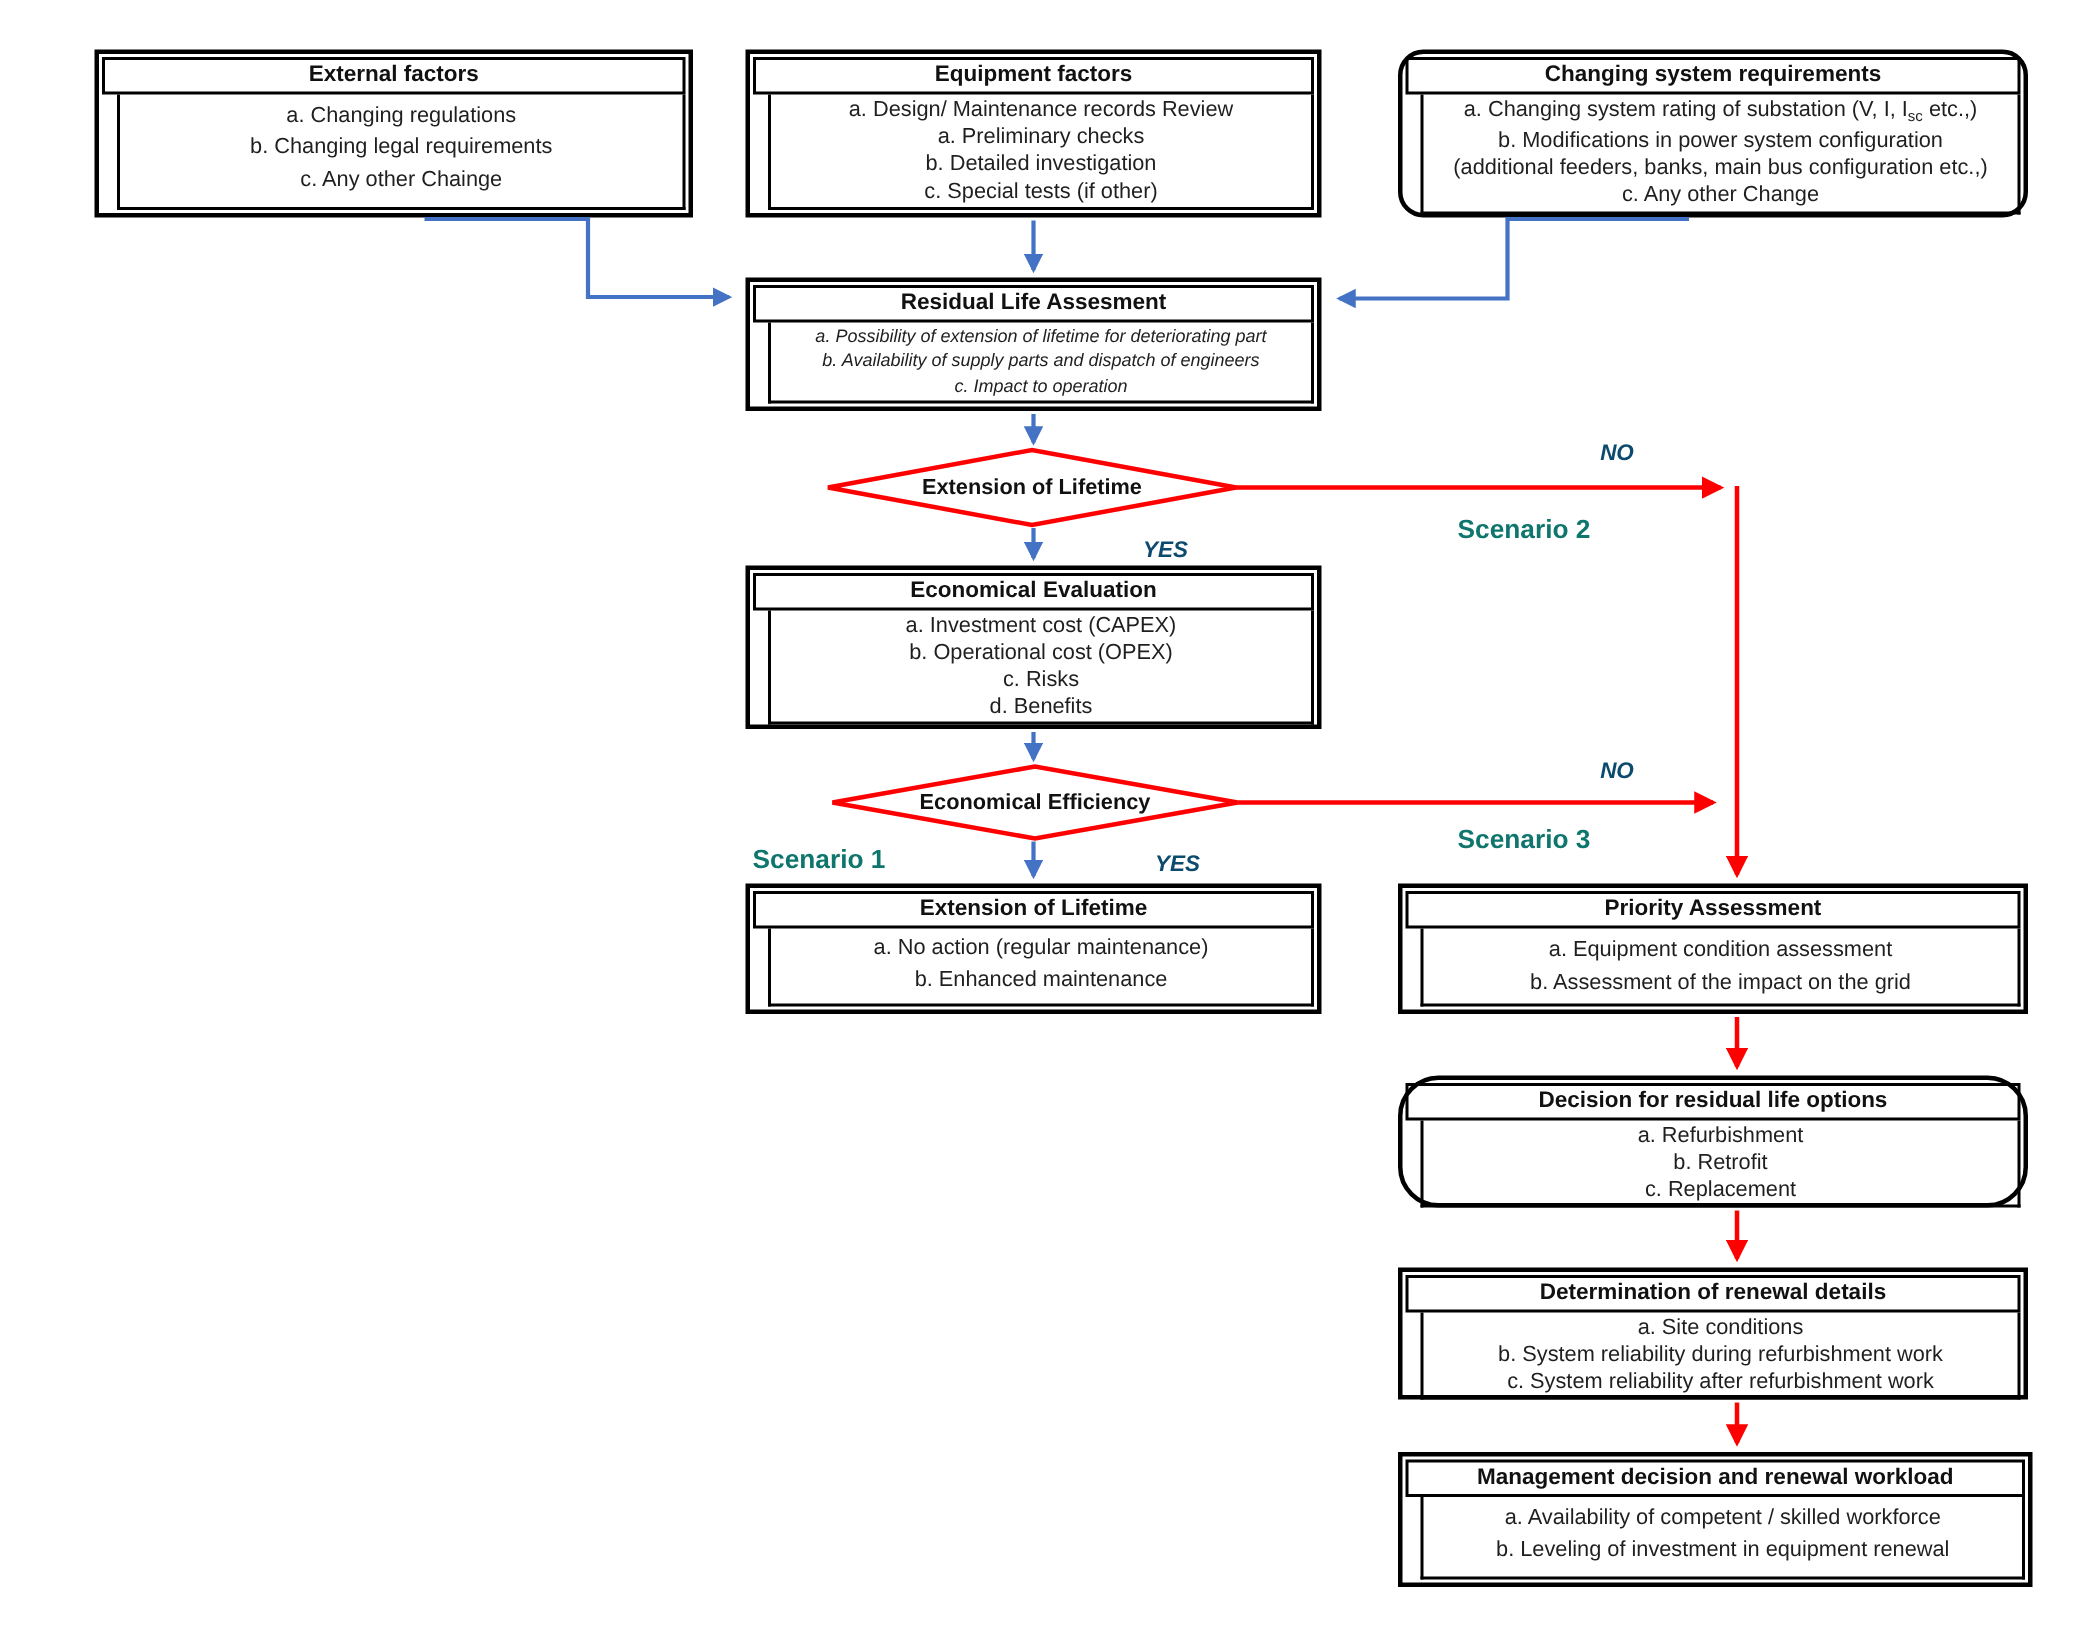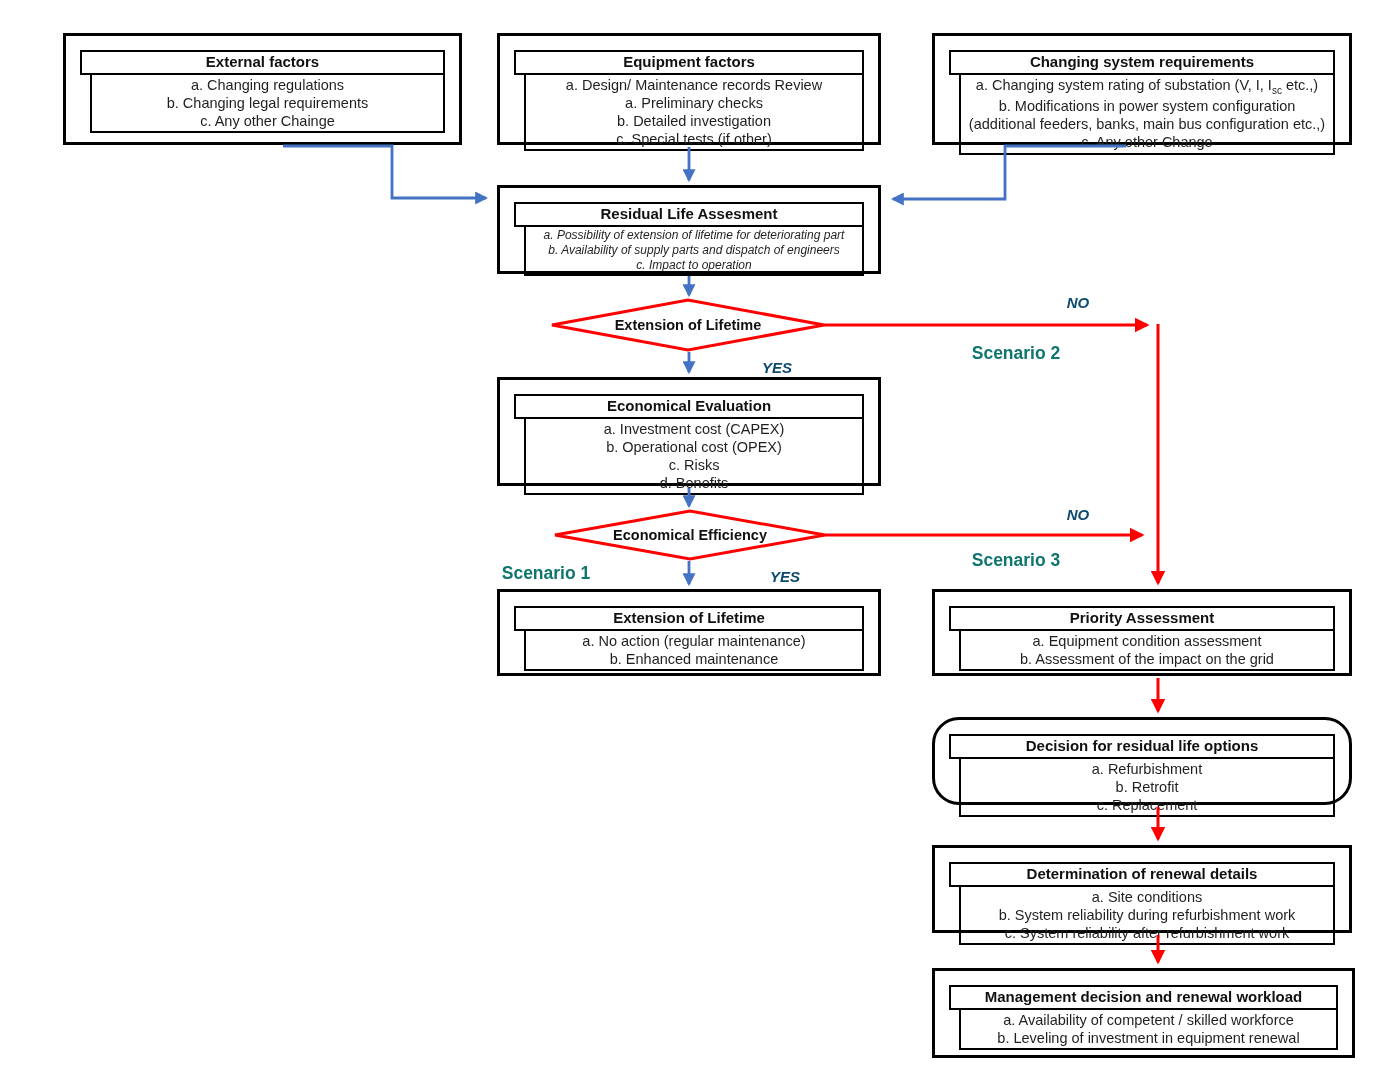--- a/index.html
+++ b/index.html
@@ -1,19 +1,19 @@
 <!DOCTYPE html>
 <html><head>
 <meta charset="utf-8">
 <style>
   html,body{margin:0;padding:0;background:#ffffff;}
   body{font-family:"Liberation Sans",sans-serif;color:#1f1f1f;}
   #canvas{position:relative;width:1398px;height:1083px;background:#fff;overflow:hidden;}
 
-  .box{position:absolute;border:3px solid #000;background:#fff;padding:14px;
+  .box{position:absolute;border:3px solid #000;background:#fff;padding:2px;
        display:flex;flex-direction:column;box-sizing:border-box;justify-content:space-between;}
   .box-title{border:2px solid #000;font-weight:bold;font-size:15px;text-align:center;
              padding:1px 2px;line-height:1.25;flex:0 0 auto;color:#111;}
   .box-body{border:2px solid #000;border-top:none;flex:1 1 auto;
             display:flex;flex-direction:column;justify-content:space-evenly;
             text-align:center;font-size:14.5px;line-height:1.25;padding:1px 2px;margin-left:10px;}
   .box-line{white-space:nowrap;}
   .box-line sub{font-size:10px;}
 
   .svg-overlay{position:absolute;left:0;top:0;pointer-events:none;}
@@ -45,21 +45,21 @@
   <div class="box" style="left:497px;top:33px;width:384px;height:112px;">
     <div class="box-title">Equipment factors</div>
     <div class="box-body">
       <div class="box-line">a. Design/ Maintenance records Review</div>
       <div class="box-line">a. Preliminary checks</div>
       <div class="box-line">b. Detailed investigation</div>
       <div class="box-line">c. Special tests (if other)</div>
     </div>
   </div>
 
-  <div class="box" style="left:932px;top:33px;width:420px;height:112px;">
+  <div class="box" style="left:932px;top:33px;width:420px;height:112px;border-radius:17px;">
     <div class="box-title">Changing system requirements</div>
     <div class="box-body">
       <div class="box-line"><span>a. Changing system rating of substation (V, I, I</span><sub>sc</sub><span> etc.,)</span></div>
       <div class="box-line">b. Modifications in power system configuration</div>
       <div class="box-line">(additional feeders, banks, main bus configuration etc.,)</div>
       <div class="box-line">c. Any other Change</div>
     </div>
   </div>
 
   <div class="box" style="left:497px;top:185px;width:384px;height:89px;">

